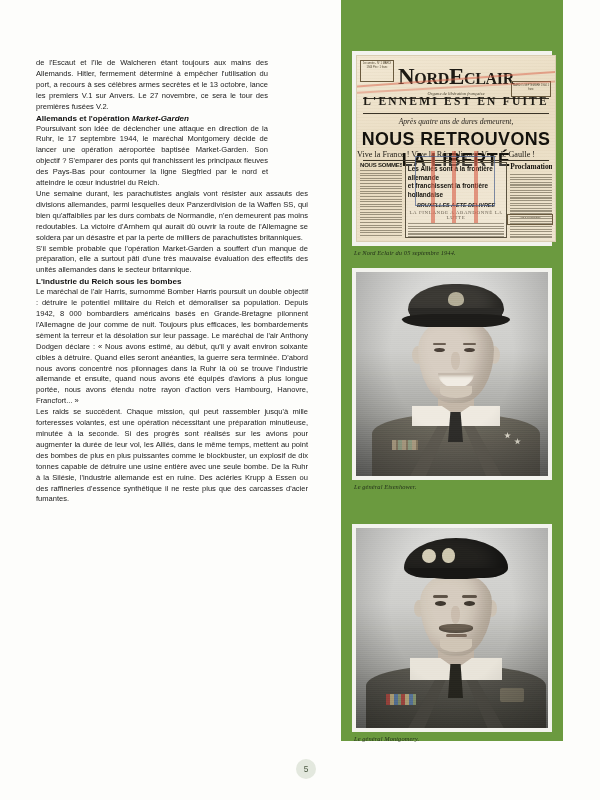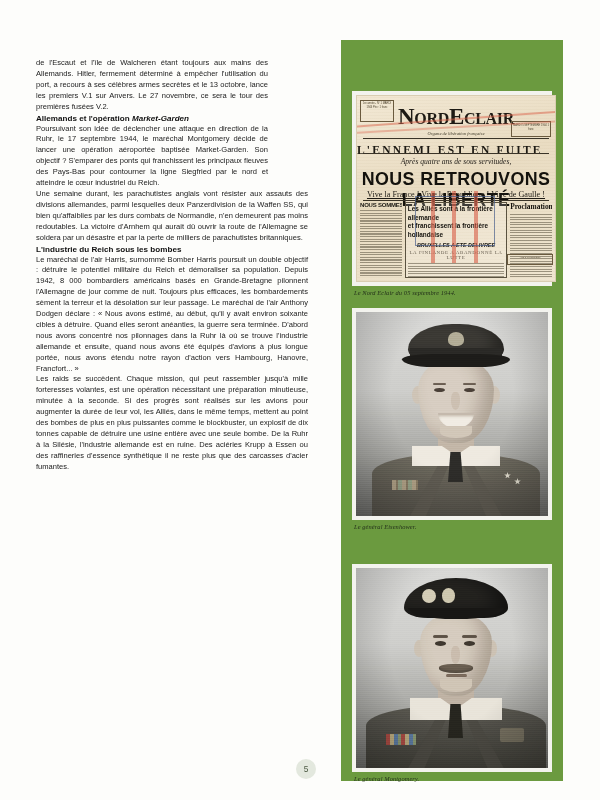--- a/index.html
+++ b/index.html
@@ -27,21 +27,20 @@
   
   #media-panel {
     position: absolute;
     left: 341px;
     top: 0px;
     width: 222px;
     height: 741px;
     background: #6b9a3f;
     box-sizing: border-box;
     padding: 0;
-    margin-top: 40px;
   }
 
   .media-block { position: absolute; left: 11px; width: 200px; }
 
   .photo-frame {
     background: #f3f3ee;
     padding: 4px;
     box-sizing: border-box;
     width: 200px;
   }
@@ -108,22 +107,22 @@
     font-family: "Liberation Serif", serif;
     font-style: italic;
     font-size: 4.6px;
     color: #45402f;
   }
   .np-rule {
     position: absolute; left: 6px; right: 6px;
     height: 1px; background: #3a3428;
   }
   .np-head1 {
-    position: absolute; left: 0; right: 0; top: 48px;
-    text-align: left;
+    position: absolute; left: 0; right: 0; top: 39px;
+    text-align: center;
     font-family: "Liberation Serif", serif;
     font-weight: bold;
     font-size: 11.5px;
     letter-spacing: 2.2px;
     color: #1d1a14;
   }
   .np-kicker {
     position: absolute; left: 0; right: 0; top: 61px;
     text-align: center;
     font-family: "Liberation Serif", serif;
@@ -136,25 +135,23 @@
     text-align: center;
     font-family: "Liberation Sans", sans-serif;
     font-weight: bold;
     font-size: 17.5px;
     letter-spacing: .4px;
     color: #14120d;
     transform: scaleX(1.02);
   }
   .np-head3 {
     position: absolute; left: 0; right: 0; top: 94px;
-    text-align: center;
     font-family: "Liberation Serif", serif;
     font-size: 8.2px;
     color: #1d1a14;
-    text-decoration: underline;
   }
   .np-cols {
     position: absolute; left: 3px; right: 3px; top: 106px; bottom: 3px;
     display: flex; gap: 3px;
   }
   .np-col { flex: 1; position: relative; overflow: hidden; }
   .np-col.wide { flex: 2.3; }
   .np-colhead {
     font-family: "Liberation Sans", sans-serif;
     font-weight: bold;
@@ -499,21 +496,21 @@
 1 franc</div>
 
           <div class="np-sub">Organe de libération française</div>
 
           <div class="np-rule" style="top:42px;"></div>
 
           <div class="np-head1">L'ENNEMI EST EN FUITE</div>
 
           <div class="np-rule" style="top:57px;"></div>
 
-          <div class="np-kicker">Après quatre ans de sous servitudes,</div>
+          <div class="np-kicker">Après quatre ans de dures demeurent,</div>
 
           <div class="np-head2">NOUS RETROUVONS LA LIBERTÉ</div>
 
           <div class="np-head3">Vive la France ! Vive la République ! Vive de Gaulle !</div>
 
           <div class="np-rule" style="top:104px;"></div>
 
           <div class="np-cols">
             <div class="np-col">
               <div class="np-colhead">NOUS SOMMES LIBRES</div>
@@ -623,20 +620,21 @@
 
     <h3 class="subhead">
       <span>Allemands et l'opération </span><em>Market-Garden</em>
     </h3>
 
     <p class="para narrow">Poursuivant son idée de déclencher une attaque en direction de la Ruhr, le 17 septembre 1944, le maréchal Montgomery décide de lancer une opération aéroportée baptisée Market-Garden. Son objectif ? S'emparer des ponts qui franchissent les principaux fleuves des Pays-Bas pour contourner la ligne Siegfried par le nord et atteindre le cœur industriel du Reich.</p>
 
 
     <p class="para">Une semaine durant, les parachutistes anglais vont résister aux assauts des divisions allemandes, parmi lesquelles deux Panzerdivision de la Waffen SS, qui bien qu'affaiblies par les durs combats de Normandie, n'en demeurent pas moins redoutables. La victoire d'Arnhem qui aurait dû ouvrir la route de l'Allemagne se soldera par un désastre et par la perte de milliers de parachutistes britanniques.</p>
 
+    <p class="para">S'il semble probable que l'opération Market-Garden a souffert d'un manque de préparation, elle a surtout pâti d'une très mauvaise évaluation des effectifs des unités allemandes dans le secteur britannique.</p>
 
     <h3 class="subhead">L'industrie du Reich sous les bombes</h3>
 
 
     <p class="para">Le maréchal de l'air Harris, surnommé Bomber Harris poursuit un double objectif : détruire le potentiel militaire du Reich et démoraliser sa population. Depuis 1942, 8 000 bombardiers américains basés en Grande-Bretagne pilonnent l'Allemagne de jour comme de nuit. Toujours plus efficaces, les bombardements sèment la terreur et la désolation sur leur passage. Le maréchal de l'air Anthony Dodgen déclare : « Nous avons estimé, au début, qu'il y avait environ soixante cibles à détruire. Quand elles seront anéanties, la guerre sera terminée. D'abord nous avons concentré nos pilonnages dans la Ruhr là où se trouve l'industrie allemande et ensuite, quand nous avons été équipés d'avions à plus longue portée, nous avons étendu notre rayon d'action vers Hambourg, Hanovre, Francfort... »</p>
 
     <p class="para">Les raids se succèdent. Chaque mission, qui peut rassembler jusqu'à mille forteresses volantes, est une opération nécessitant une préparation minutieuse, minutée à la seconde. Si des progrès sont réalisés sur les avions pour augmenter la durée de leur vol, les Alliés, dans le même temps, mettent au point des bombes de plus en plus puissantes comme le blockbuster, un explosif de dix tonnes capable de détruire une usine entière avec une seule bombe. De la Ruhr à la Silésie, l'industrie allemande est en ruine. Des aciéries Krupp à Essen ou des raffineries d'essence synthétique il ne reste plus que des carcasses d'acier fumantes.</p>
   </div>
 
   <div id="page-number">5</div>

